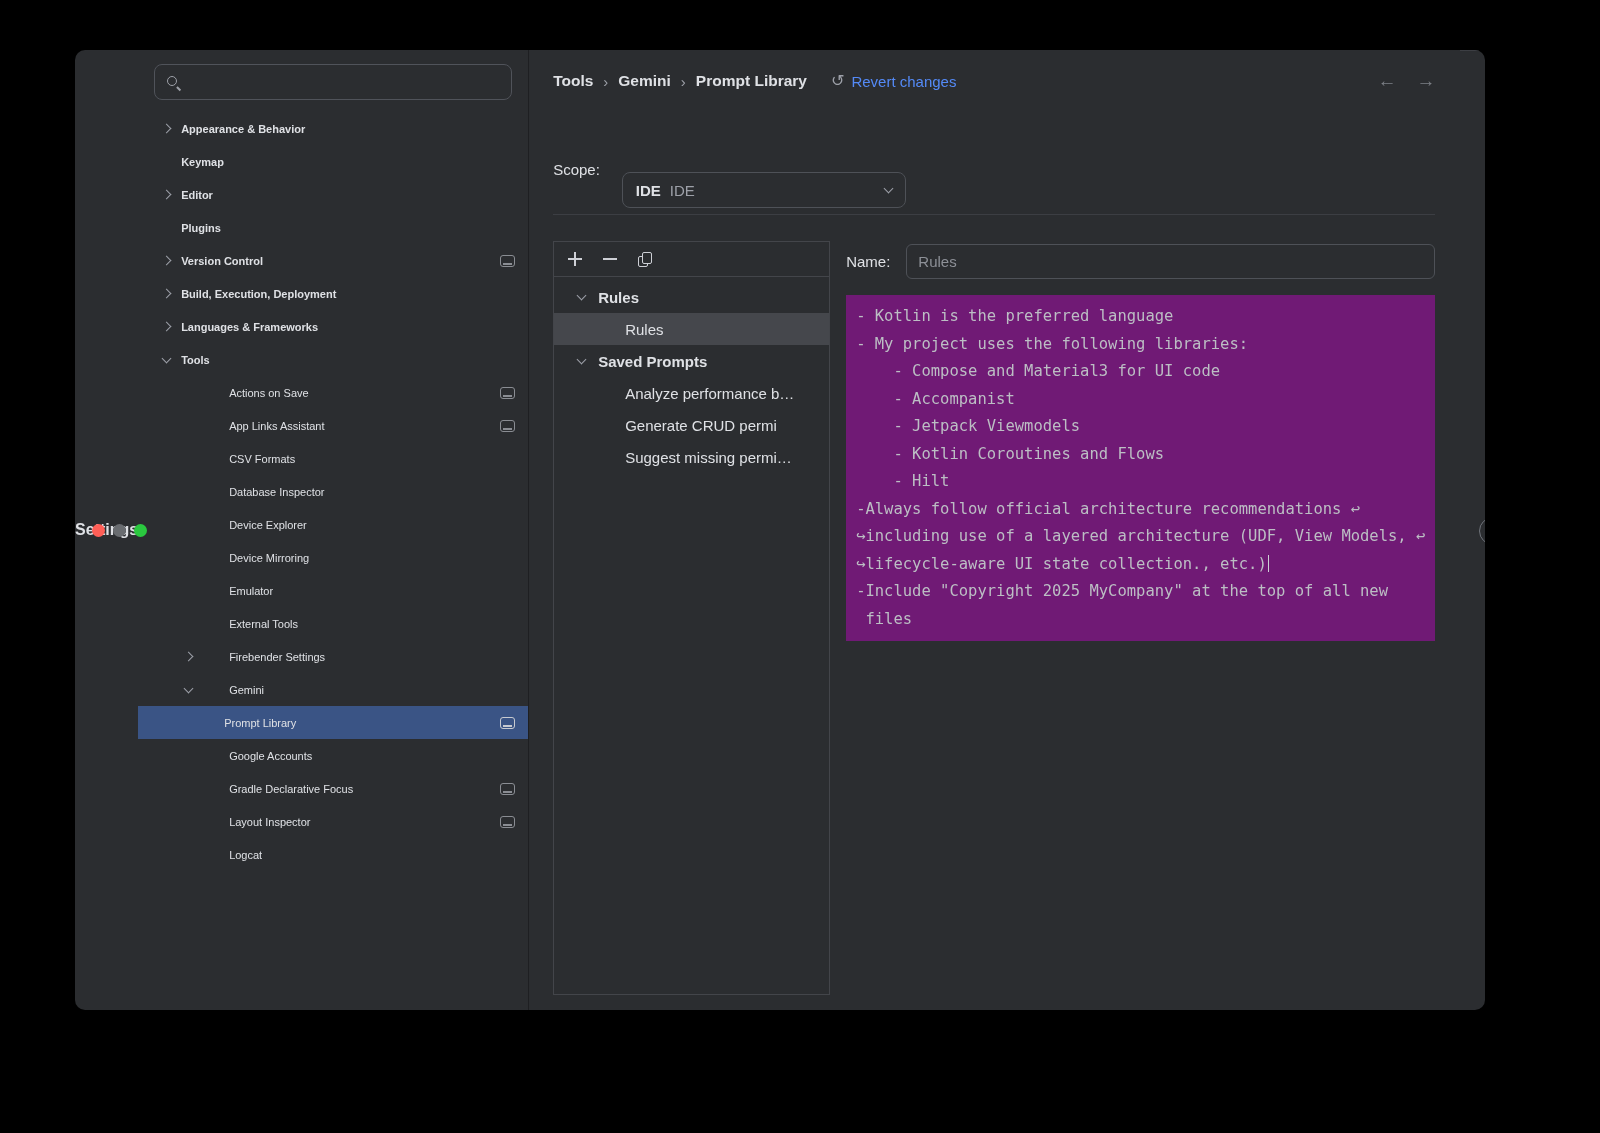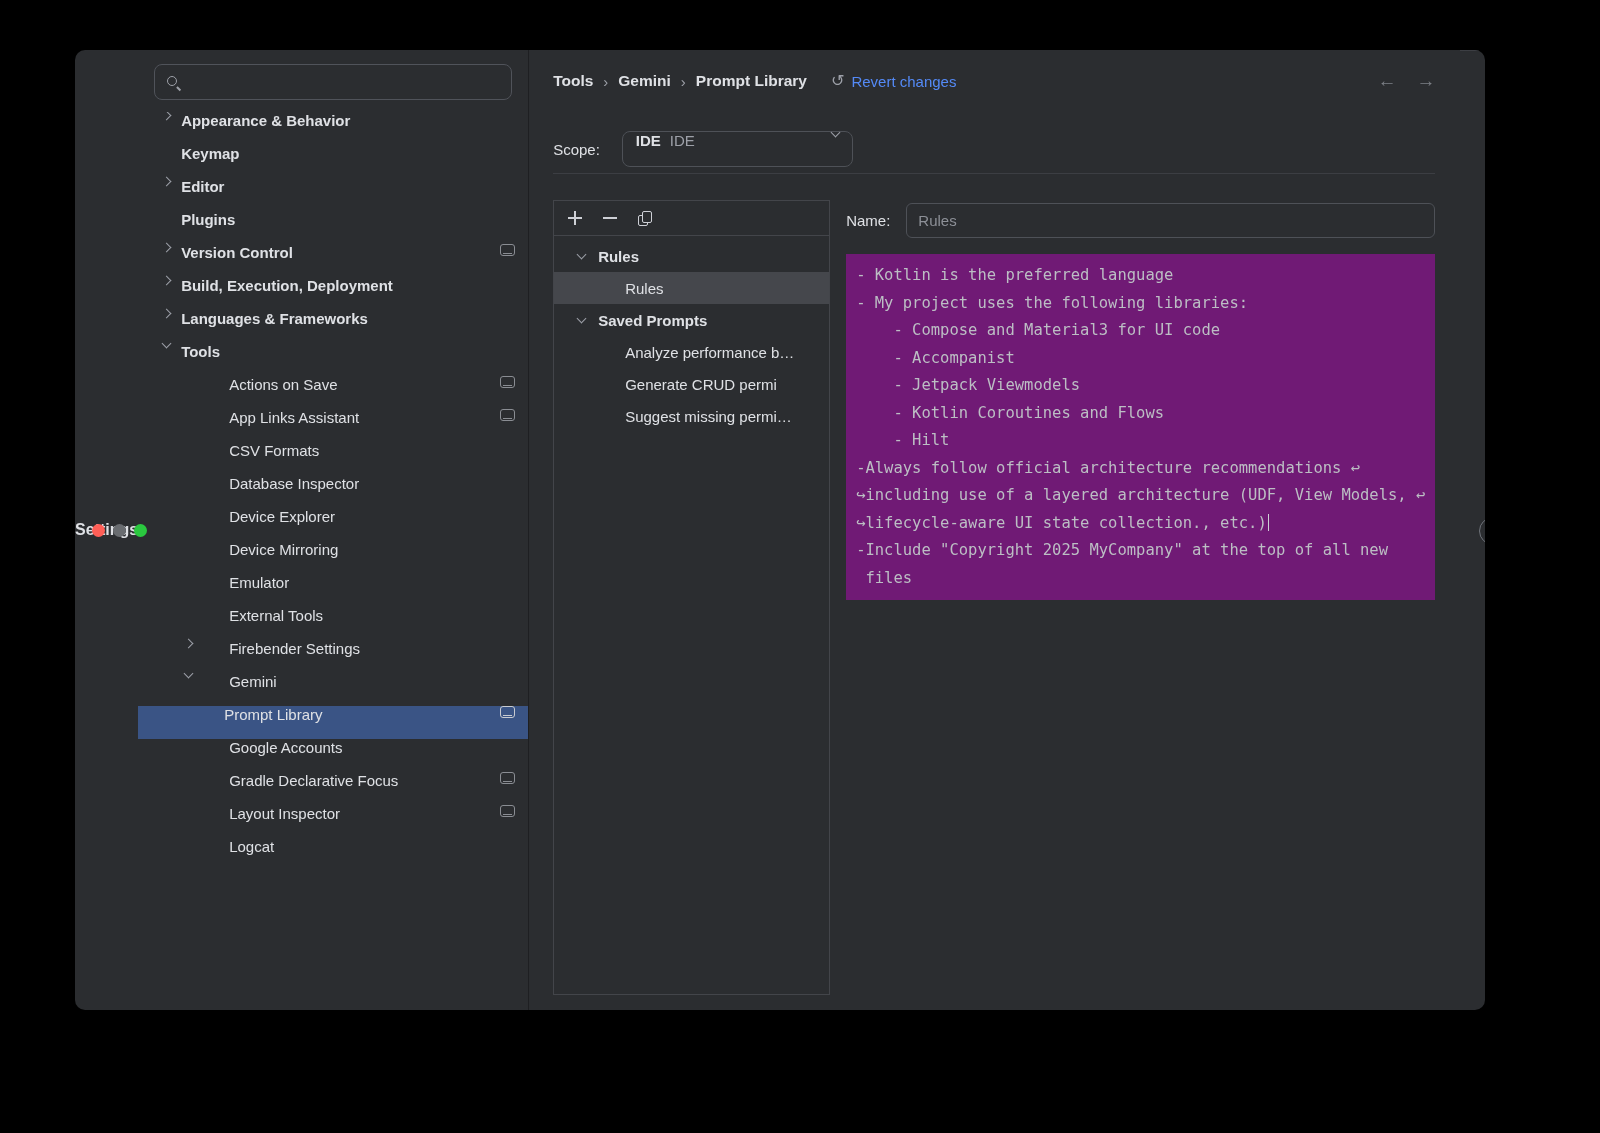--- a/index.html
+++ b/index.html
@@ -27,21 +27,21 @@
                display:flex; align-items:center; padding:0 10px; gap:8px; background:#2b2d30; }
   .searchbox input { flex:1; background:transparent; border:none; outline:none; color:#dfe1e5; font-size:15px;
                      font-family:inherit; }
   .mag { position:relative; width:17px; height:17px; flex:0 0 17px; }
   .mag::before { content:''; position:absolute; left:2px; top:2px; width:8px; height:8px;
                  border:1.6px solid #9da0a8; border-radius:50%; }
   .mag::after { content:''; position:absolute; left:12px; top:12px; width:5px; height:1.7px;
                 background:#9da0a8; transform:rotate(45deg); transform-origin:left center; }
 
   .tree { flex:1; overflow:hidden; }
-  .srow { height:33px; display:flex; align-items:flex-start; font-size:15px; color:#dfe1e5; }
+  .srow { height:33px; display:flex; align-items:center; font-size:11px; color:#dfe1e5; }
   .srow.lvl1 { padding-left:25px; }
   .srow.lvl2 { padding-left:47px;gap:26px; }
   .srow.lvl3 { padding-left:68px; }
   .srow.bold .lbl { font-weight:700; }
   .srow.sel { background:#3a5485; }
   .chevslot { width:18px; flex:0 0 18px; display:flex; align-items:center; }
   .chev { width:7px; height:7px; border-right:1.7px solid #9da0a8; border-bottom:1.7px solid #9da0a8;
           display:inline-block; }
   .chev.right { transform:rotate(-45deg); }
   .chev.down { transform:rotate(45deg); margin-top:-3px; }
@@ -56,22 +56,22 @@
   .main { flex:1; display:flex; flex-direction:column; min-width:0; padding:0 25px 0 24px; }
   .crumbrow { margin-top:16px; height:30px; display:flex; align-items:center; }
   .crumb { font-weight:700; color:#dfe1e5; font-size:15.5px; }
   .crumbsep { color:#9da0a8; margin:0 10px; font-size:15px; }
   .revert { display:flex; align-items:center; gap:7px; margin-left:24px; color:#548af7; font-size:15px; cursor:pointer; }
   .reverticon { color:#9da0a8; font-size:16px; line-height:1; }
   .navarrows { margin-left:auto; display:flex; gap:20px; color:#7d8087; font-size:19px; }
 
   .scoperow { margin-top:35px; display:flex; align-items:center; gap:22px; }
   .scopelabel { color:#dfe1e5; font-size:15px; }
-  .dropdown { width:231px; height:36px; border:1px solid #4e5157; border-radius:8px; background:#2b2d30;
-              display:flex; align-items:flex-start; padding:0 13px; gap:9px; }
+  .dropdown { width:284px; height:36px; border:1px solid #4e5157; border-radius:8px; background:#2b2d30;
+              display:flex; align-items:center; padding:0 13px; gap:9px;margin-top:41px; }
   .dd-tag { color:#dfe1e5; font-weight:700; font-size:15px; }
   .dd-val { color:#9da0a8; font-size:15px; }
   .dd-chevwrap { margin-left:auto; display:flex; align-items:center; }
 
   .hdiv { height:1px; background:#3c3e43; margin-top:6px; }
 
   .panels { display:flex; gap:16px; margin-top:26px; flex:1; min-height:0; padding-bottom:15px; }
 
   
   .ppanel { flex:0 0 277px; width:277px; border:1px solid #43454a; display:flex; flex-direction:column; }

